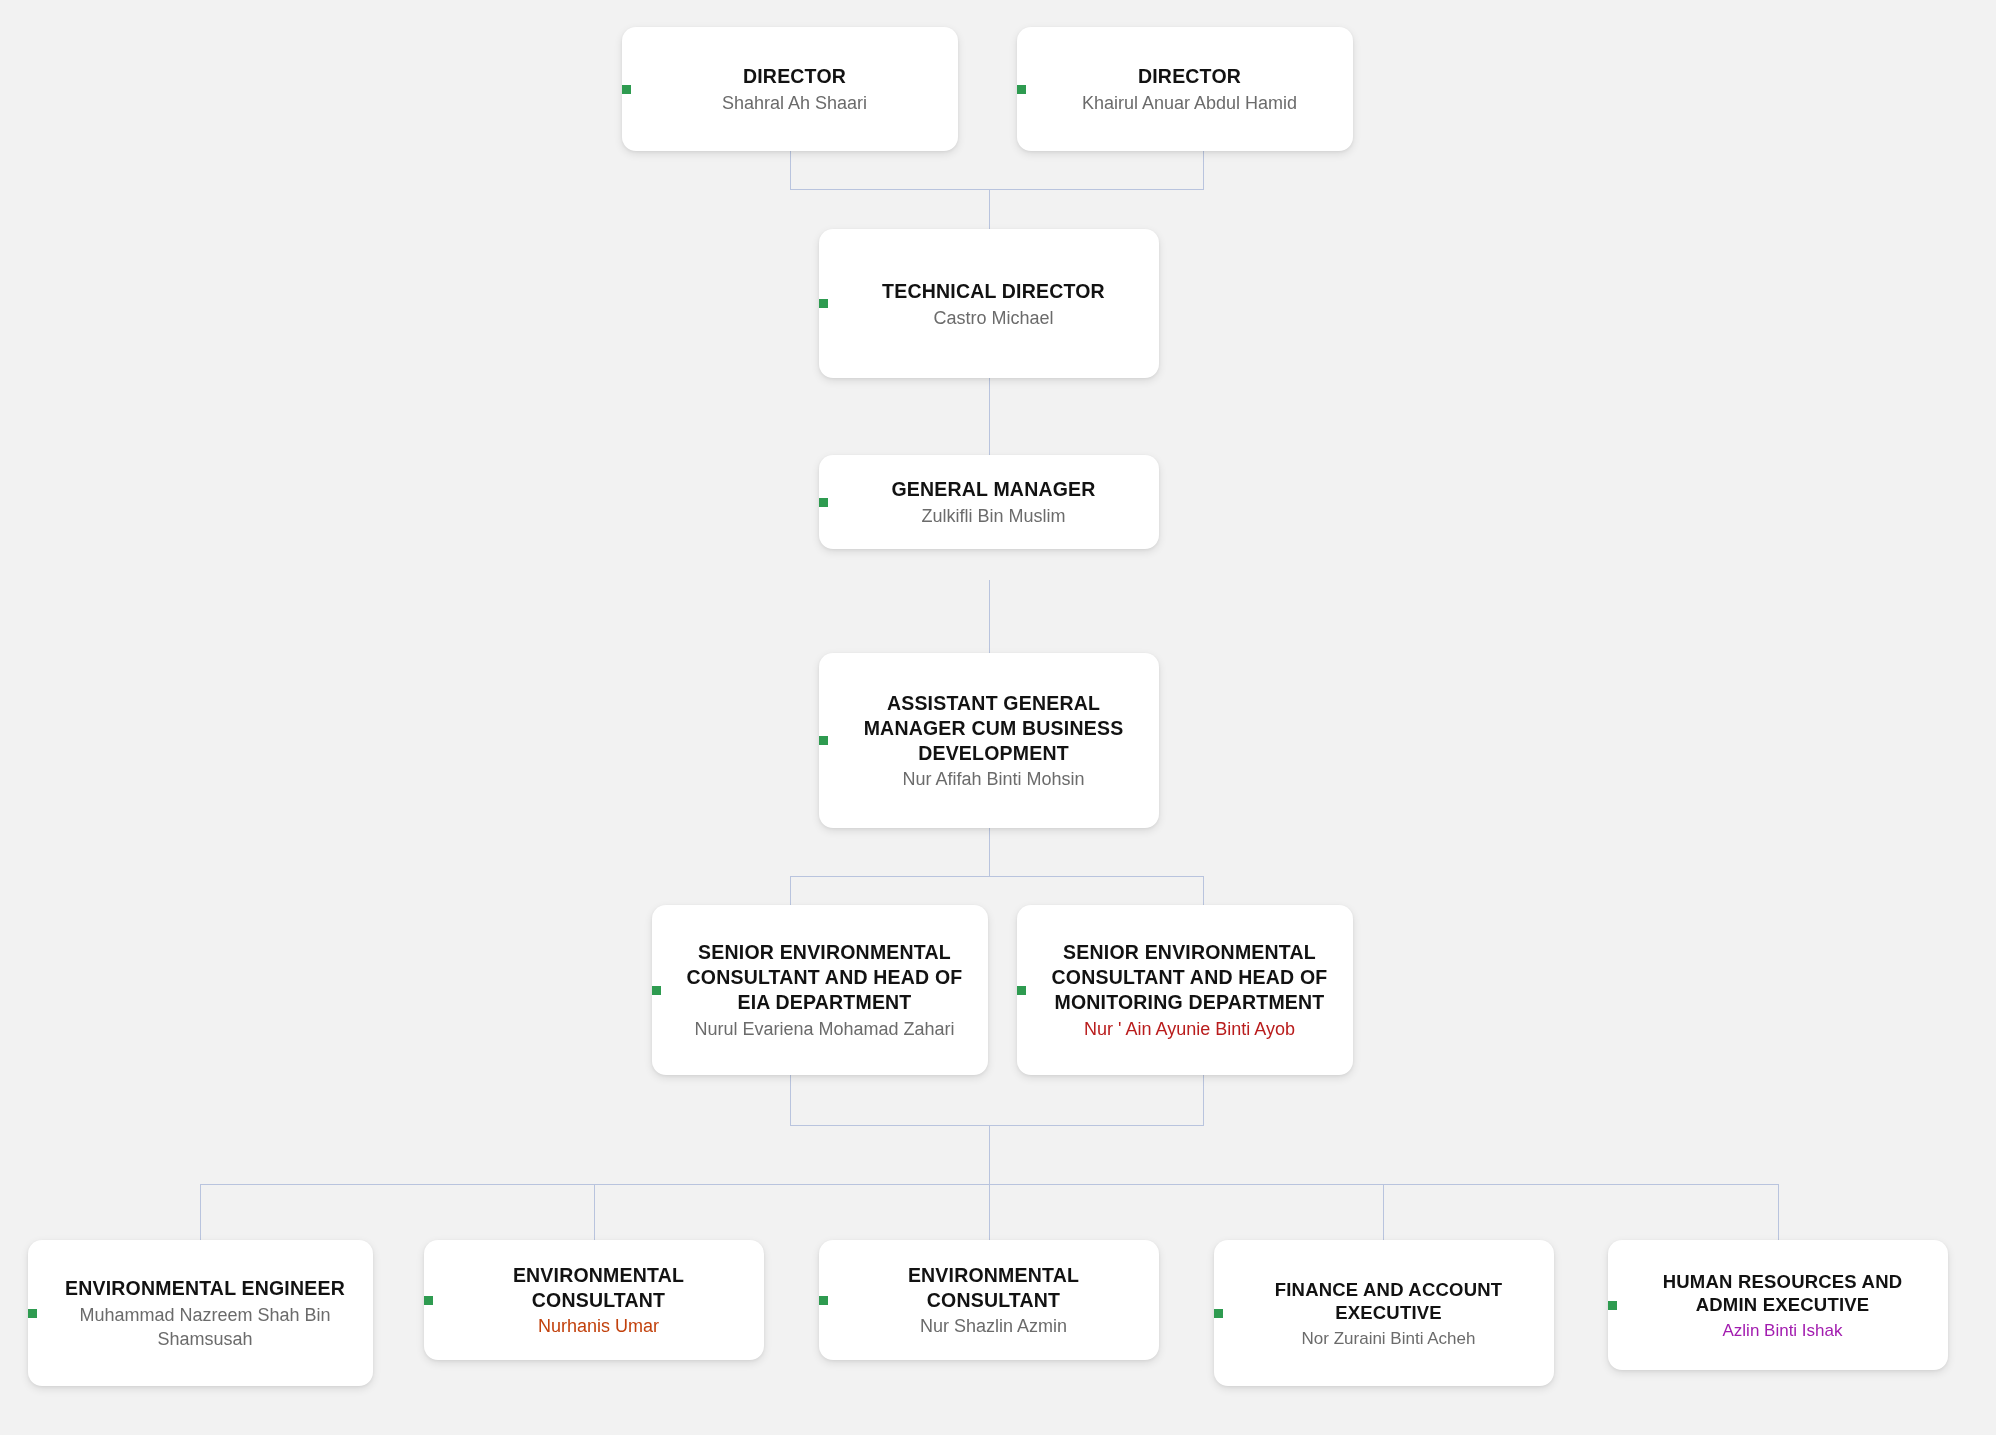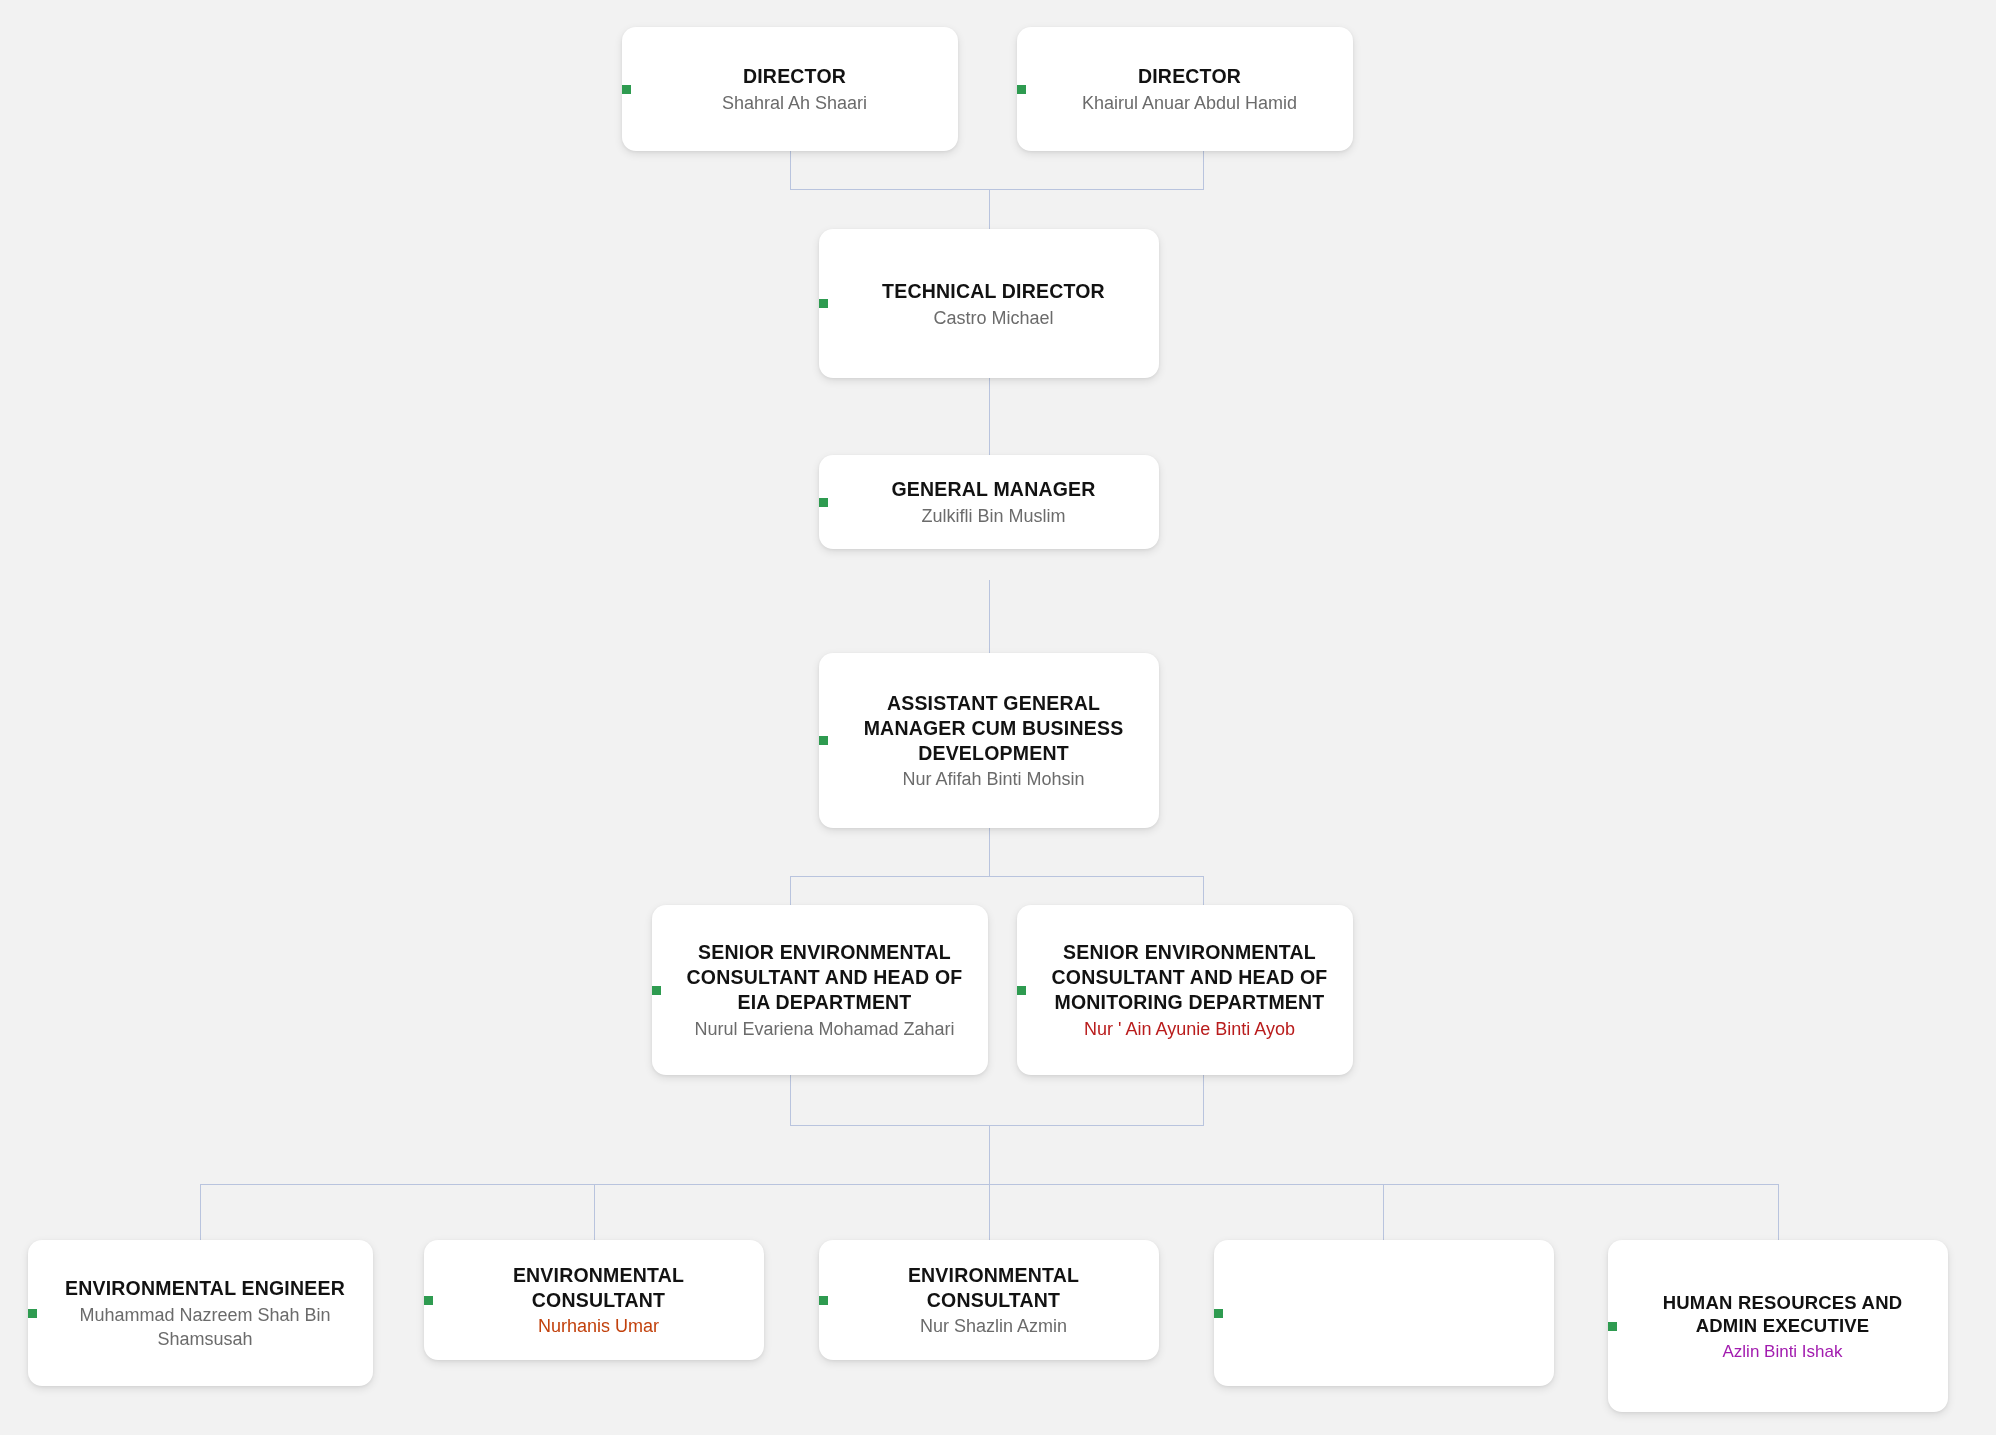--- a/index.html
+++ b/index.html
@@ -182,23 +182,27 @@
   <div class="node" style="left: 819px; top: 1240px; width: 340px; height: 120px; background: rgb(255, 255, 255);">
     <div class="node-accent" style="background: rgb(46, 155, 80);"></div>
     <div class="node-body">
       <div class="node-title" style="color: rgb(18, 18, 18);">ENVIRONMENTAL CONSULTANT</div>
       <div class="node-name" style="color: rgb(107, 107, 107);">Nur Shazlin Azmin</div>
     </div>
   </div>
 
   <div class="node small-title" style="left: 1214px; top: 1240px; width: 340px; height: 146px; background: rgb(255, 255, 255);">
     <div class="node-accent" style="background: rgb(46, 155, 80);"></div>
-  </div>
-
-  <div class="node small-title" style="left: 1608px; top: 1240px; width: 340px; height: 172px; background: rgb(255, 255, 255);">
+    <div class="node-body">
+      <div class="node-title" style="color: rgb(18, 18, 18);">FINANCE AND ACCOUNT EXECUTIVE</div>
+      <div class="node-name" style="color: rgb(107, 107, 107);">Nor Zuraini Binti Acheh</div>
+    </div>
+  </div>
+
+  <div class="node small-title" style="left: 1608px; top: 1240px; width: 340px; height: 130px; background: rgb(255, 255, 255);">
     <div class="node-accent" style="background: rgb(46, 155, 80);"></div>
     <div class="node-body">
       <div class="node-title" style="color: rgb(18, 18, 18);">HUMAN RESOURCES AND ADMIN EXECUTIVE</div>
       <div class="node-name" style="color: #a21caf;">Azlin Binti Ishak</div>
     </div>
   </div>
 
 </div>
 
 </body></html>

